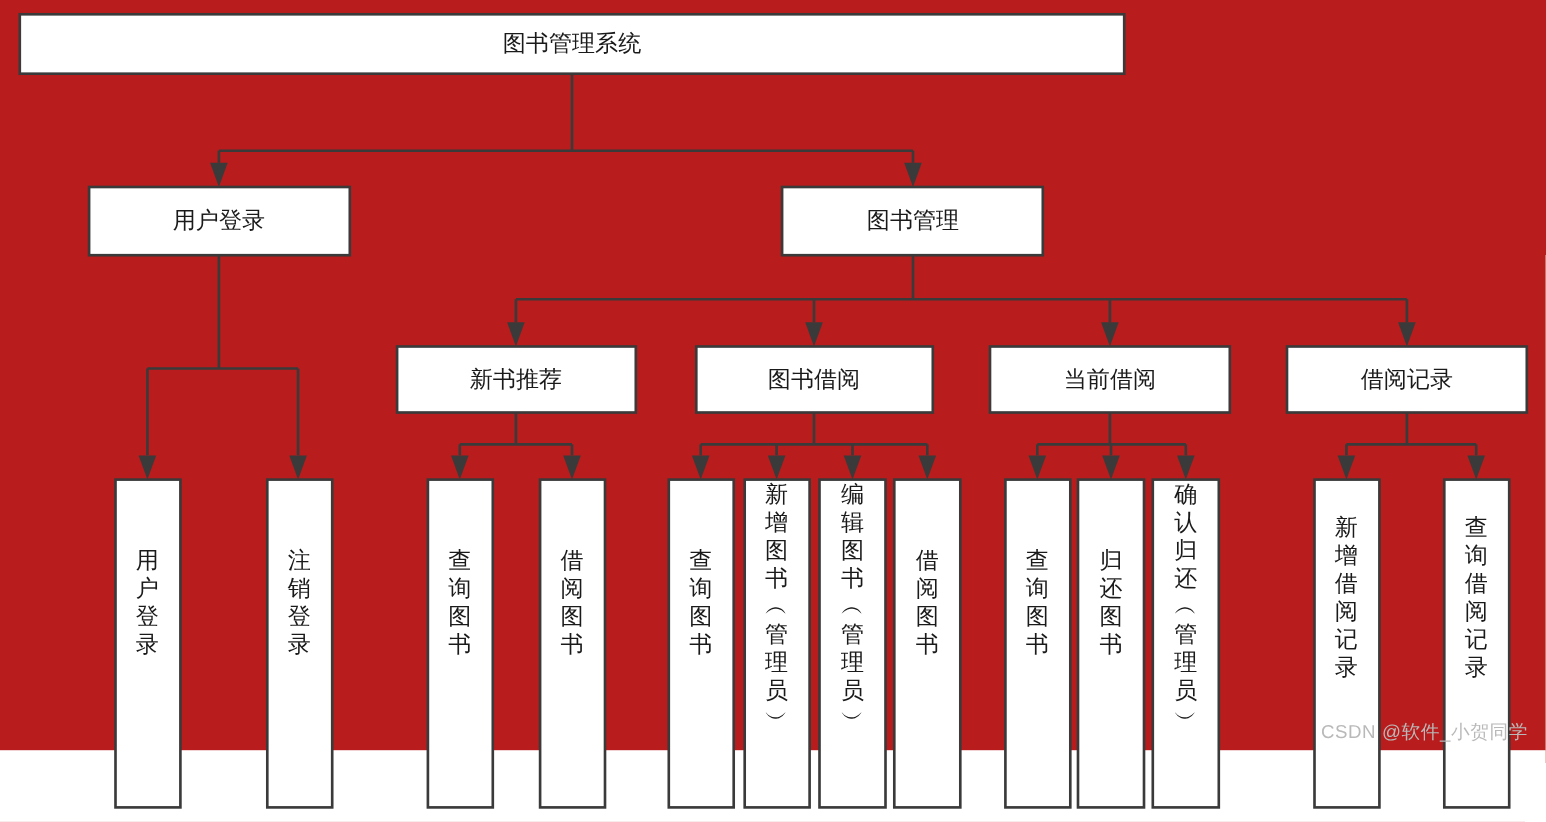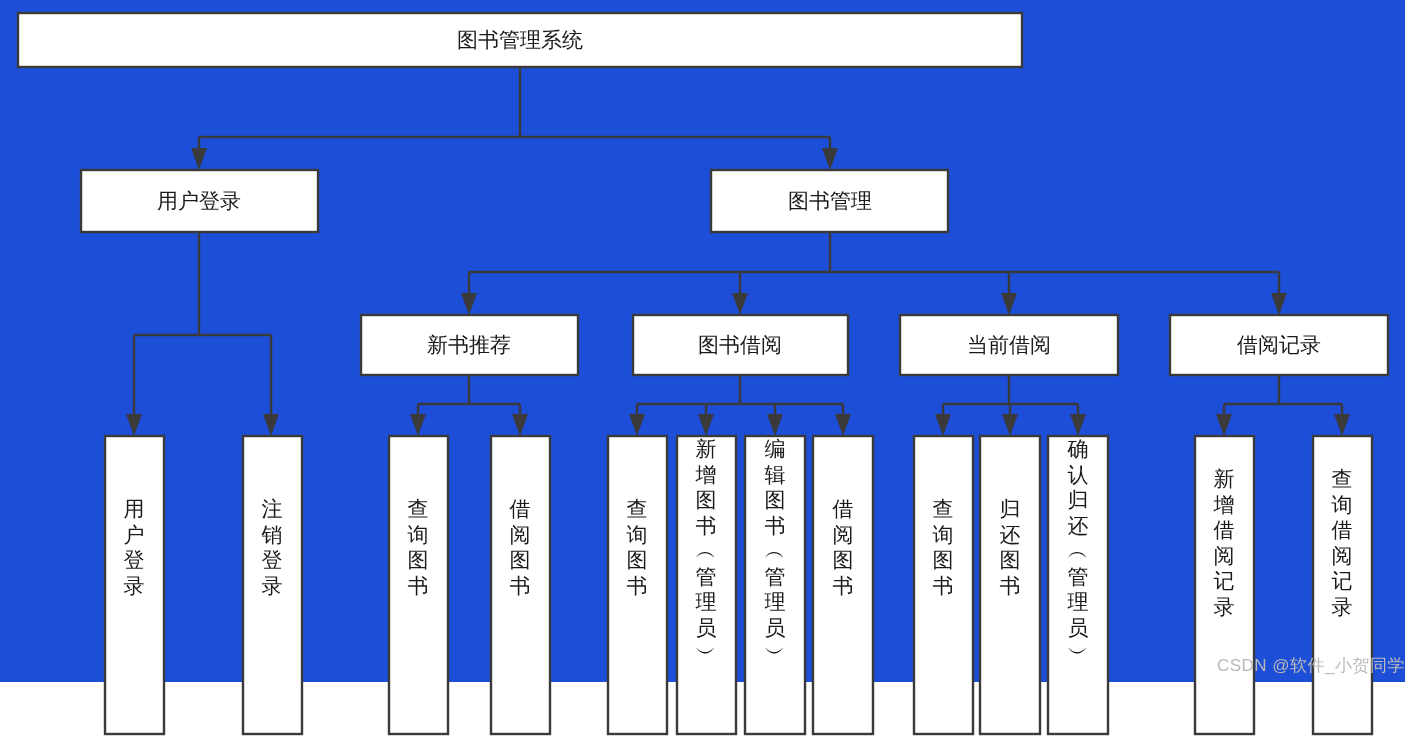--- a/index.html
+++ b/index.html
@@ -10,21 +10,21 @@
   body {
     width: 1405px;
     height: 747px;
     font-family: "Liberation Sans", "DejaVu Sans", sans-serif;
     overflow: hidden;
   }
   #diagram-root {
     position: relative;
     width: 1405px;
     height: 682px;
-    background: #1d4ed8;
+    background: #b91c1c;
   }
   svg#flowchart {
     position: absolute;
     top: 0;
     left: 0;
     width: 1405px;
     height: 747px;
   }
   .node-box {
     fill: #ffffff;
@@ -49,21 +49,21 @@
     dominant-baseline: middle;
   }
   .node-label-vertical {
     fill: #1a1a1a;
     font-family: "Liberation Sans", "DejaVu Sans", sans-serif;
     font-size: 21px;
     text-anchor: middle;
   }
   .watermark-text {
     position: absolute;
-    right: 0;
+    right: 16px;
     bottom: 5px;
     font-family: "Liberation Sans", "DejaVu Sans", sans-serif;
     font-size: 17px;
     color: #b9b9b9;
     white-space: nowrap;
     letter-spacing: 0.5px;
     user-select: none;
   }
 </style>
 </head>

